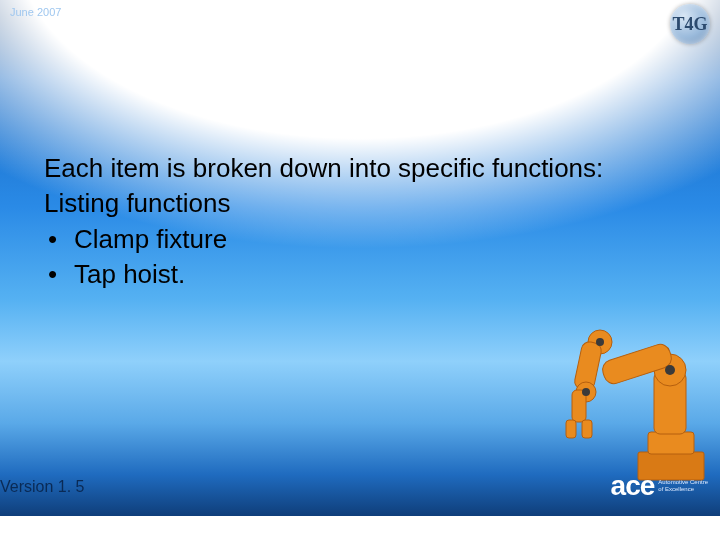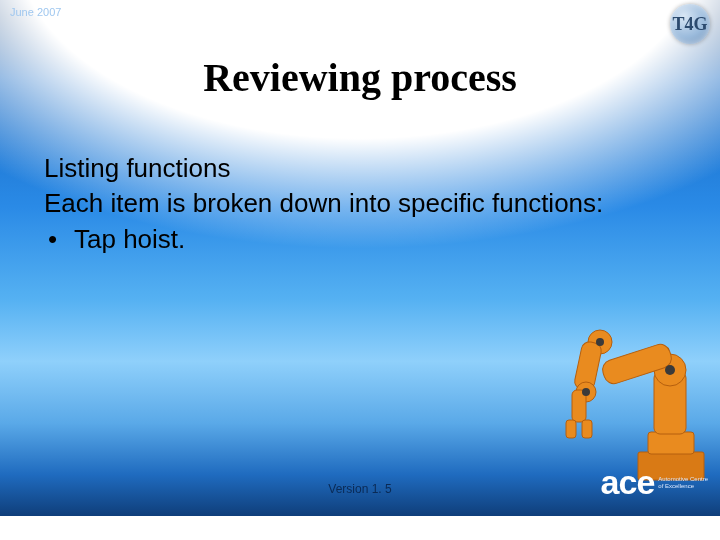--- a/index.html
+++ b/index.html
@@ -90,37 +90,36 @@
     left: 4px;
     top: 0;
     color: #000;
     font-size: 26px;
   }
   .version {
     position: absolute;
     bottom: 20px;
     left: 0;
     width: 100%;
-    text-align: center;
-    font-size: 12px;
+    font-size: 16px;
     color: #0a2a55;
   }
   
   .logo-bottom {
     position: absolute;
     right: 12px;
     bottom: 14px;
     display: flex;
     align-items: center;
     color: #fff;
   }
   .logo-bottom .ace {
     font-family: Arial, sans-serif;
     font-weight: bold;
-    font-size: 34px;
+    font-size: 28px;
     letter-spacing: -1px;
     color: #ffffff;
   }
   .logo-bottom .ace-sub {
     font-size: 6px;
     color: #dce9ff;
     margin-left: 4px;
     line-height: 1.1;
   }
   
@@ -137,26 +136,26 @@
 <body>
 
 <div class="slide">
 
   <div class="date-label">June 2007</div>
 
   <div class="logo-top">
     <span>T4G</span>
   </div>
 
-  <div class="title">Reviewing process</div>
 
   <div class="content">
+    <p class="line">Each item is broken down into specific functions:</p>
     <p class="line">Listing functions</p>
-    <p class="line">Each item is broken down into specific functions:</p>
     <ul>
+      <li>Clamp fixture</li>
       <li>Tap hoist.</li>
     </ul>
   </div>
 
   <svg class="robot" viewBox="0 0 170 200">
     <g fill="#e98b1f" stroke="#b55f0e" stroke-width="1">
       <rect x="96" y="170" width="66" height="28" rx="2" fill="#d97a15"></rect>
       <rect x="106" y="150" width="46" height="22" rx="3"></rect>
       <rect x="112" y="90" width="32" height="62" rx="6"></rect>
       <circle cx="128" cy="88" r="16"></circle>

